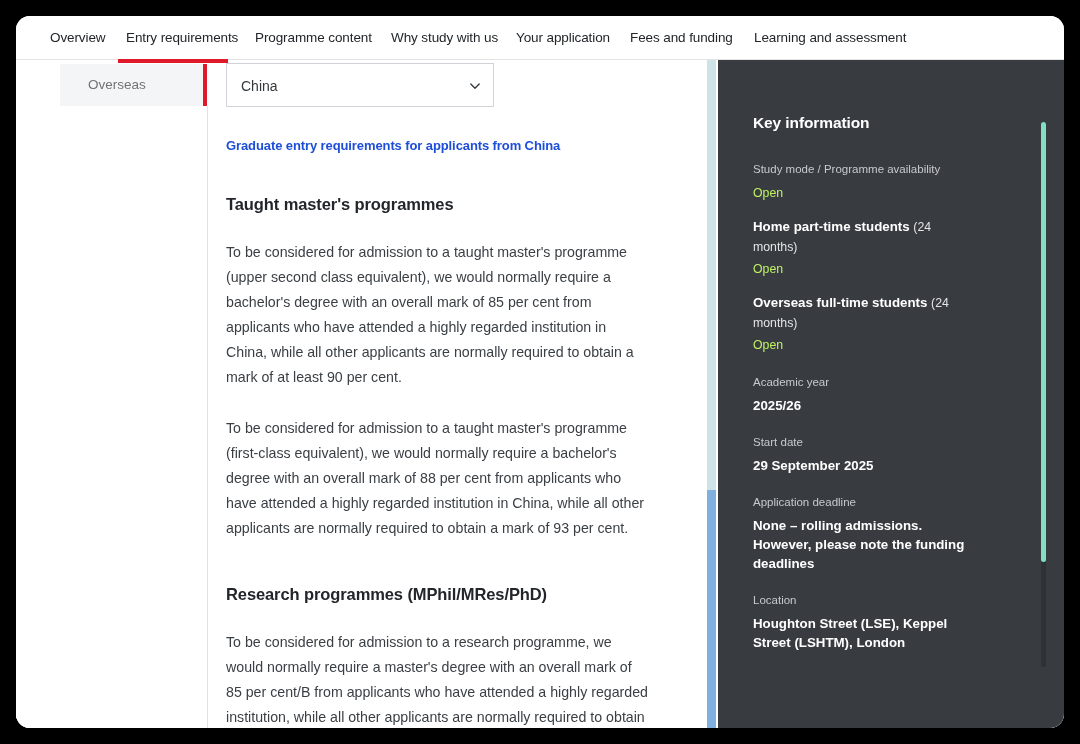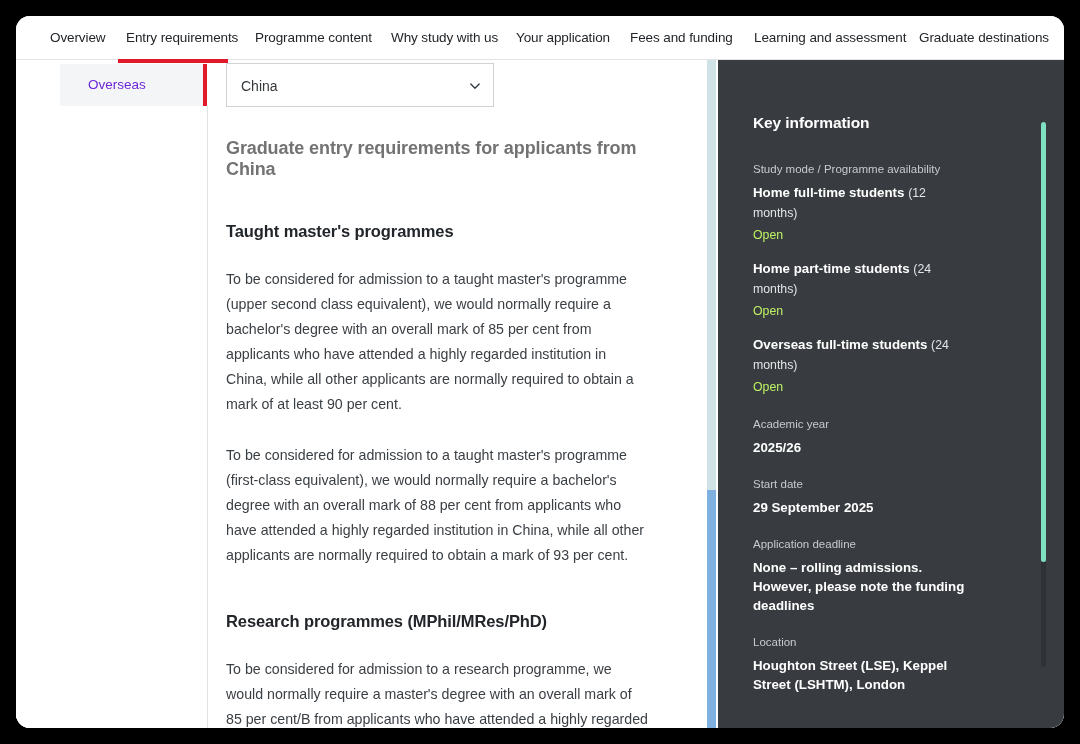--- a/index.html
+++ b/index.html
@@ -90,21 +90,21 @@
     background: #f4f5f6;
     border-right: 4px solid #e01a2b;
     box-sizing: border-box;
     cursor: pointer;
   }
   #overseas-label {
     position: absolute;
     left: 28px;
     top: 13px;
     font-size: 13.5px;
-    color: #6d28d9;
+    color: #737373;
   }
   #rail-divider {
     position: absolute;
     left: 191px;
     top: 46px;
     width: 1px;
     height: 622px;
     background: #e0e2e4;
   }
 
@@ -146,23 +146,23 @@
   }
   #country-select-chevron svg { display: block; }
 
   .article-body {
     position: absolute;
     left: 18px;
     top: 78px;
     width: 425px;
   }
   .h-major {
-    font-size: 18px;
+    font-size: 13px;
     font-weight: bold;
-    color: #737373;
+    color: #1d4ed8;
     margin: 0 0 42px 0;
     letter-spacing: -0.1px;
   }
   .h-section {
     font-size: 16.5px;
     font-weight: bold;
     color: #22262a;
     margin: 0 0 26px 0;
     letter-spacing: -0.1px;
   }
@@ -288,21 +288,20 @@
 <div id="window-shell">
 
   <div id="tab-nav">
     <div class="tab-item" style="left:34px;">Overview</div>
     <div class="tab-item" style="left:239px;">Programme content</div>
     <div class="tab-item active" style="left:110px;">Entry requirements</div>
     <div class="tab-item" style="left:375px;">Why study with us</div>
     <div class="tab-item" style="left:500px;">Your application</div>
     <div class="tab-item" style="left:614px;">Fees and funding</div>
     <div class="tab-item" style="left:738px;">Learning and assessment</div>
-    <div class="tab-item" style="left:903px;">Graduate destinations</div>
   </div>
   <div id="tab-underline"></div>
 
   <div id="content-row">
 
     <div id="left-rail">
       <div id="overseas-tab">
         <span id="overseas-label">Overseas</span>
       </div>
       <div id="rail-divider"></div>
@@ -338,21 +337,20 @@
 
     <div id="key-info-panel">
       <div id="key-info-title">Key information</div>
 
       <div id="key-info-list">
 
         <div class="ki-group">
           <div class="ki-label">Study mode / Programme availability</div>
 
           <div class="ki-mode-block">
-            <div class="ki-value"><span>Home full-time students</span> <span class="ki-sub">(12 months)</span></div>
             <div class="ki-status">Open</div>
           </div>
 
           <div class="ki-mode-block">
             <div class="ki-value"><span>Home part-time students</span> <span class="ki-sub">(24 months)</span></div>
             <div class="ki-status">Open</div>
           </div>
 
           <div class="ki-mode-block">
             <div class="ki-value"><span>Overseas full-time students</span> <span class="ki-sub">(24 months)</span></div>

